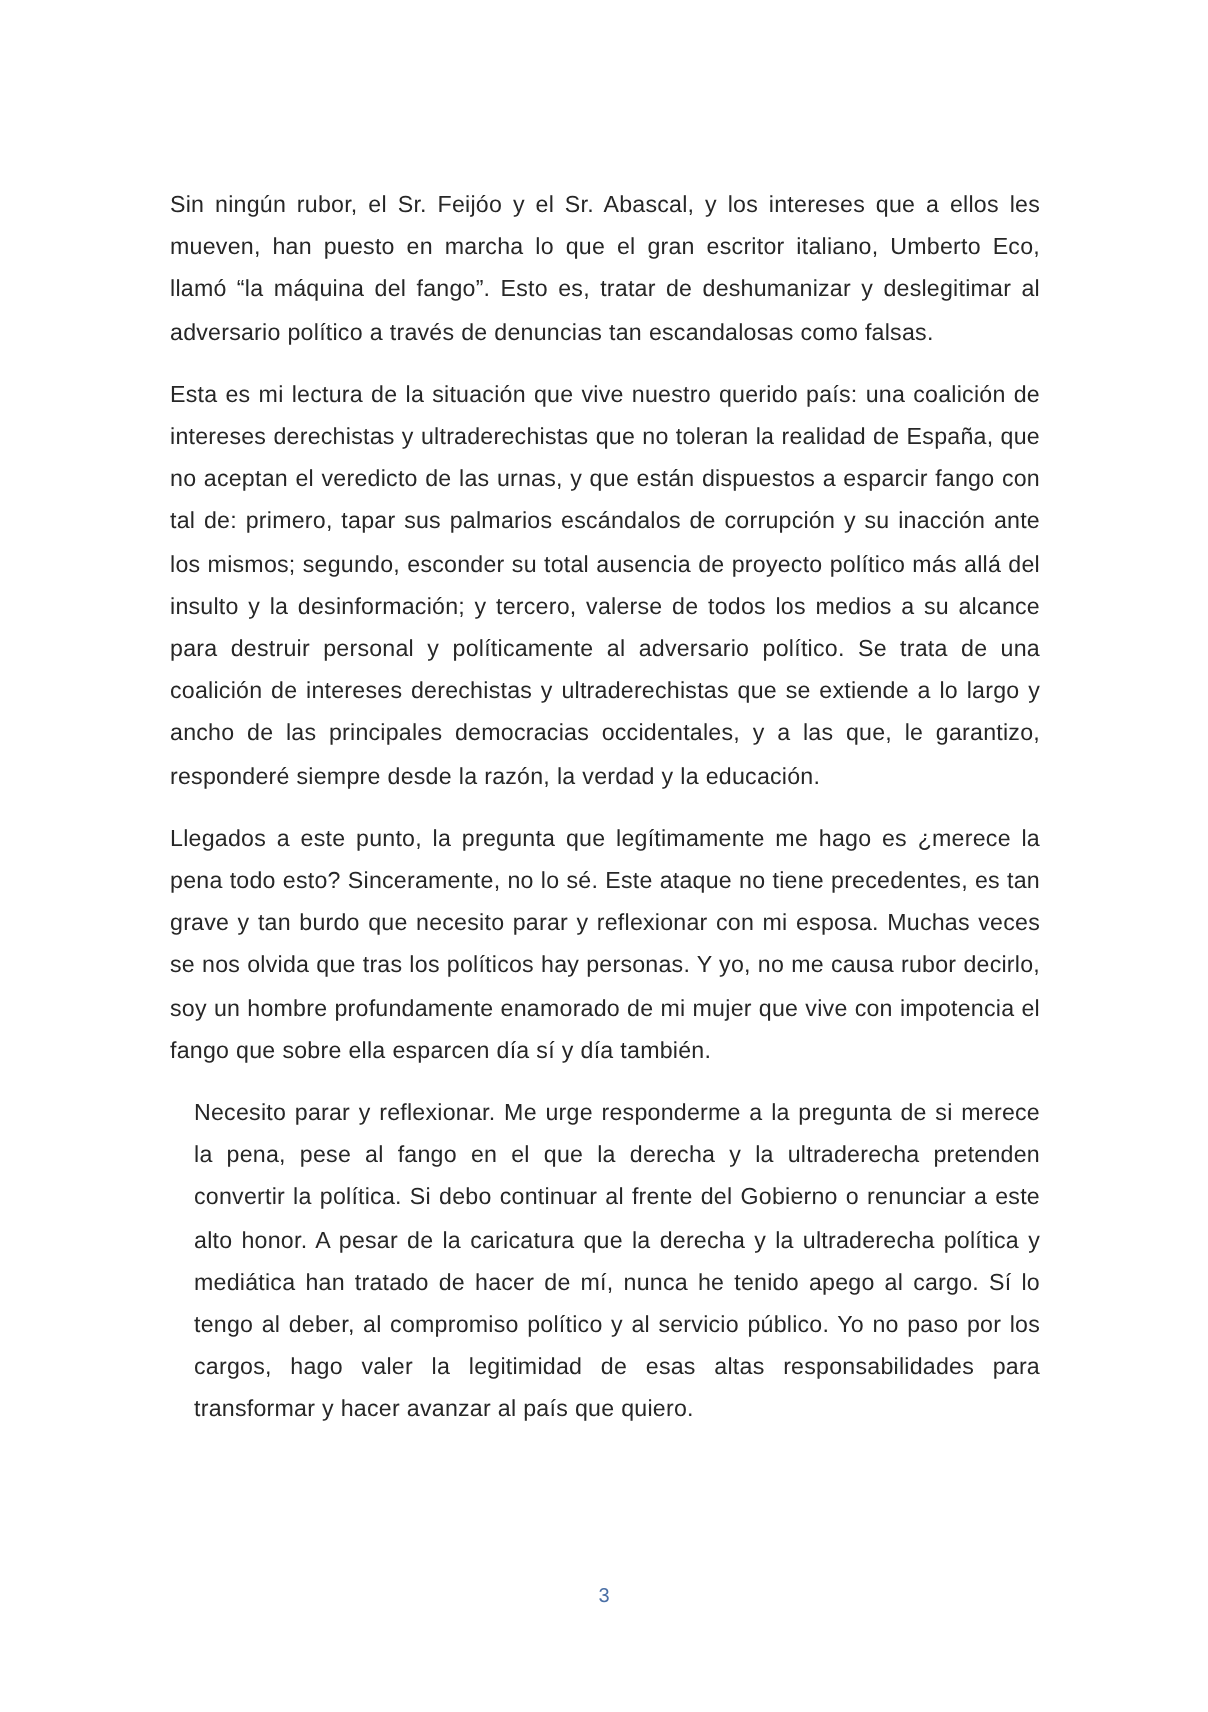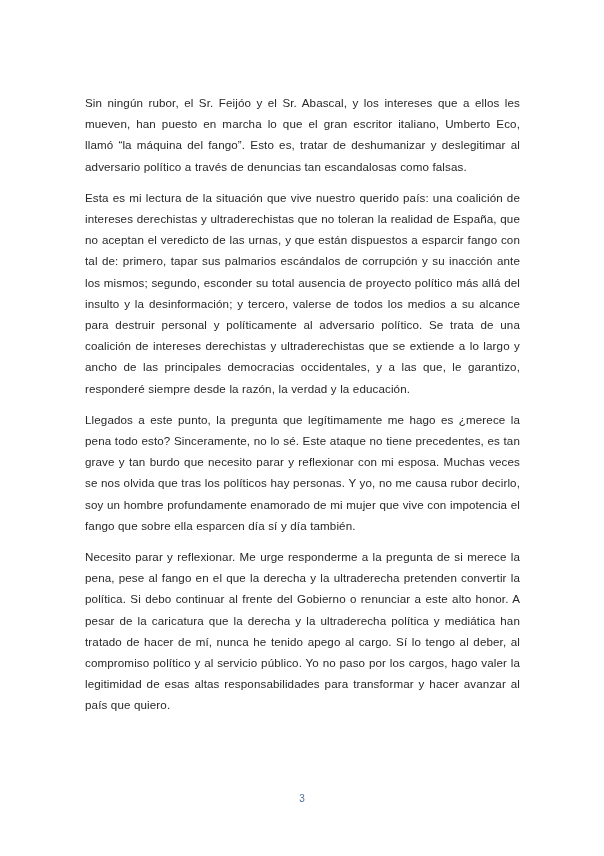--- a/index.html
+++ b/index.html
@@ -40,20 +40,21 @@
     color: #272727;
     text-align: justify;
     text-justify: inter-word;
     letter-spacing: 0.01em;
     word-spacing: 0.01em;
     hyphens: none;
   }
 
   .doc-paragraph:last-child {
     margin-bottom: 0;
+    margin-left: 12px;
   }
 
   .page-number {
     position: absolute;
     left: 0;
     right: 0;
     top: 793px;
     text-align: center;
     font-size: 10px;
     line-height: 12px;

